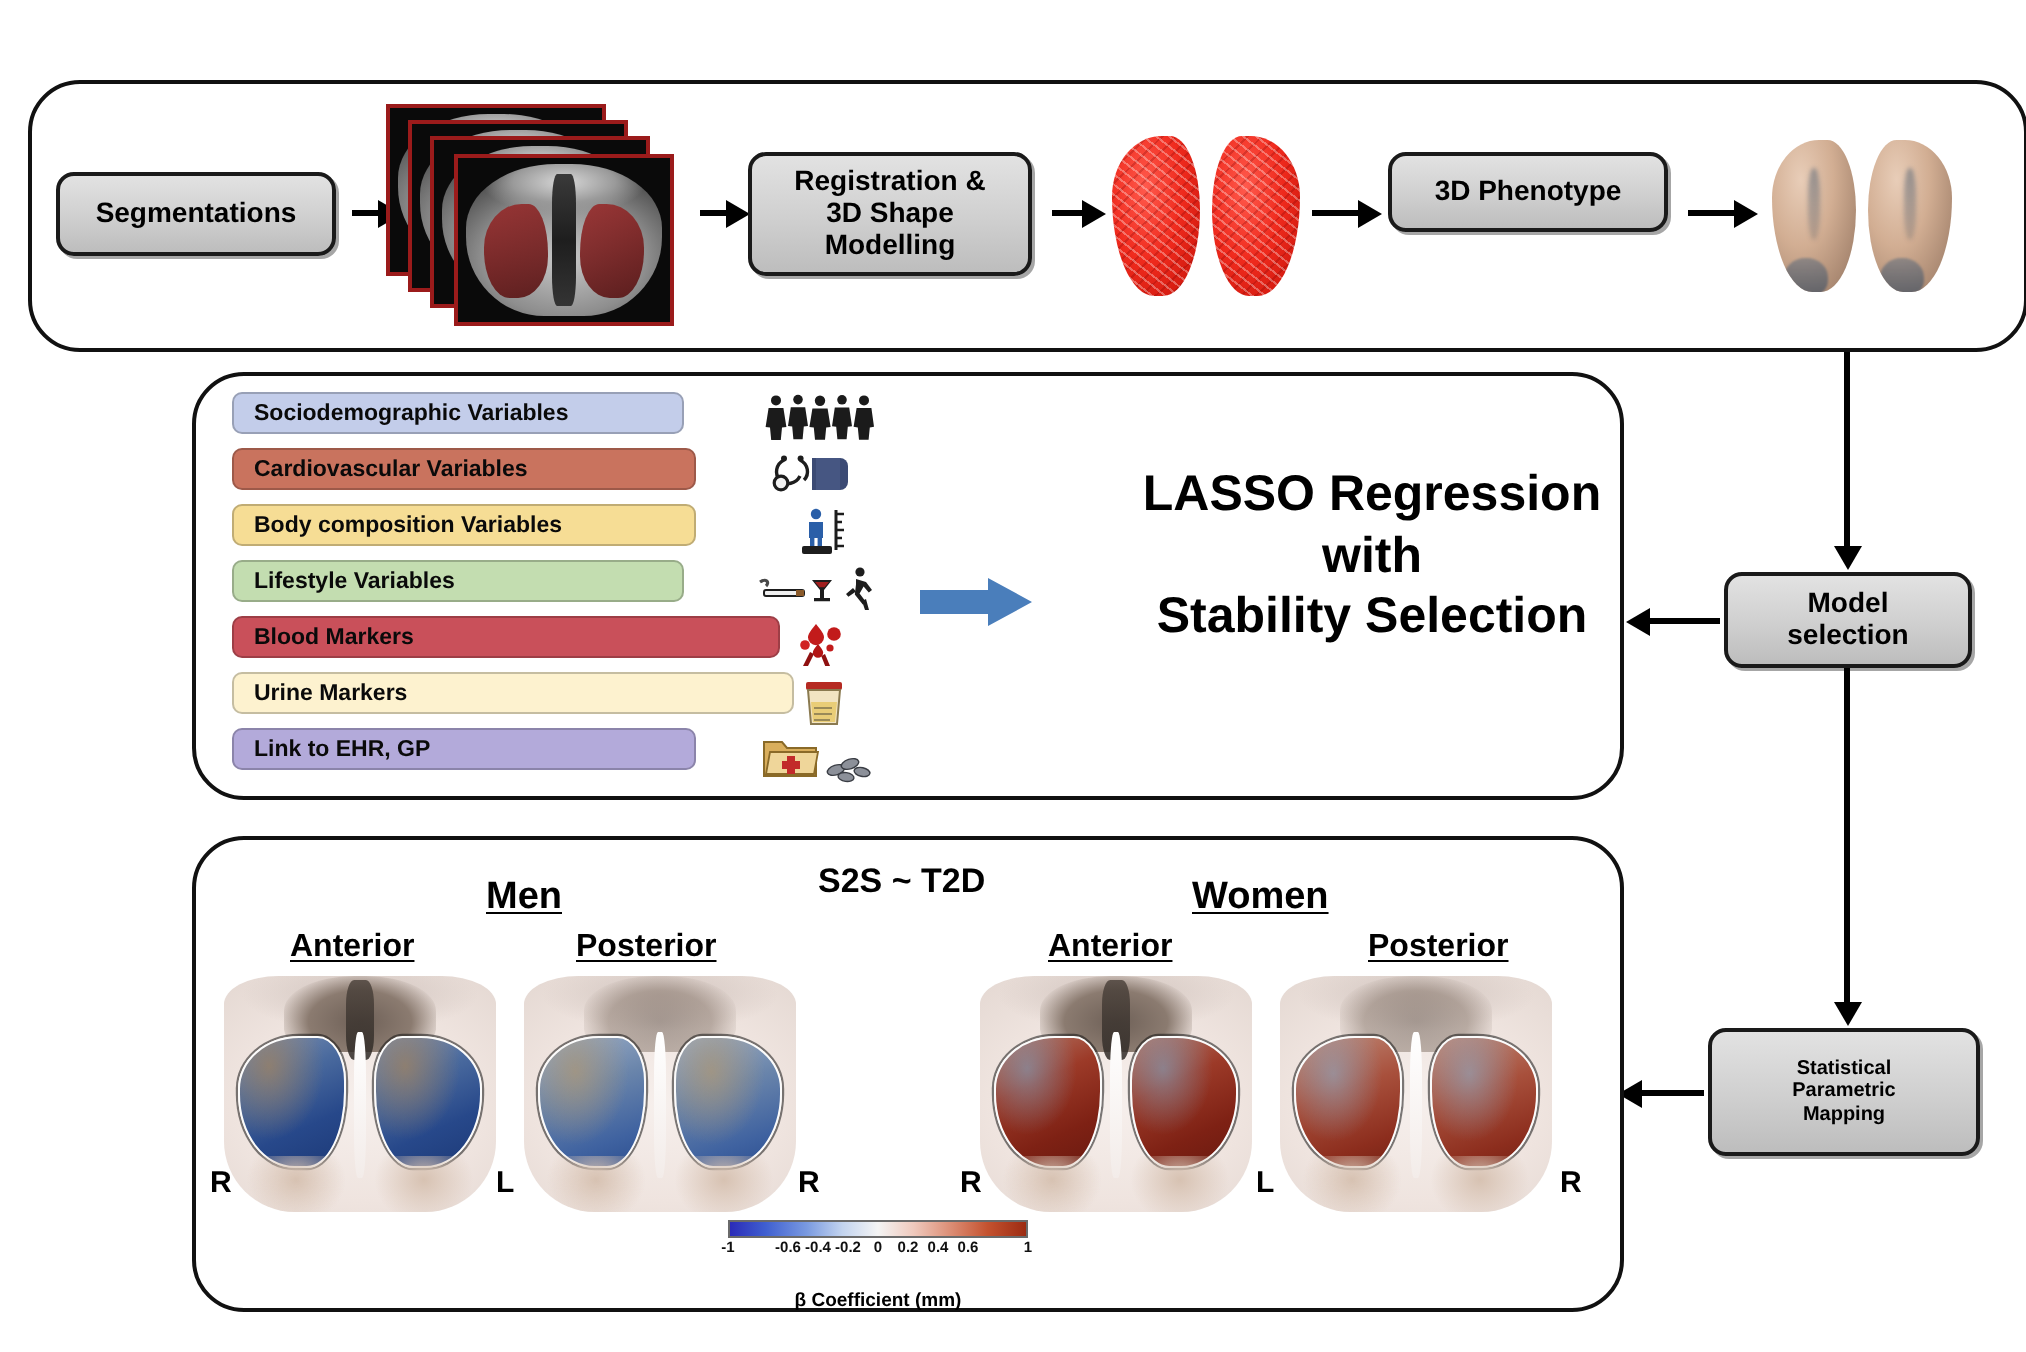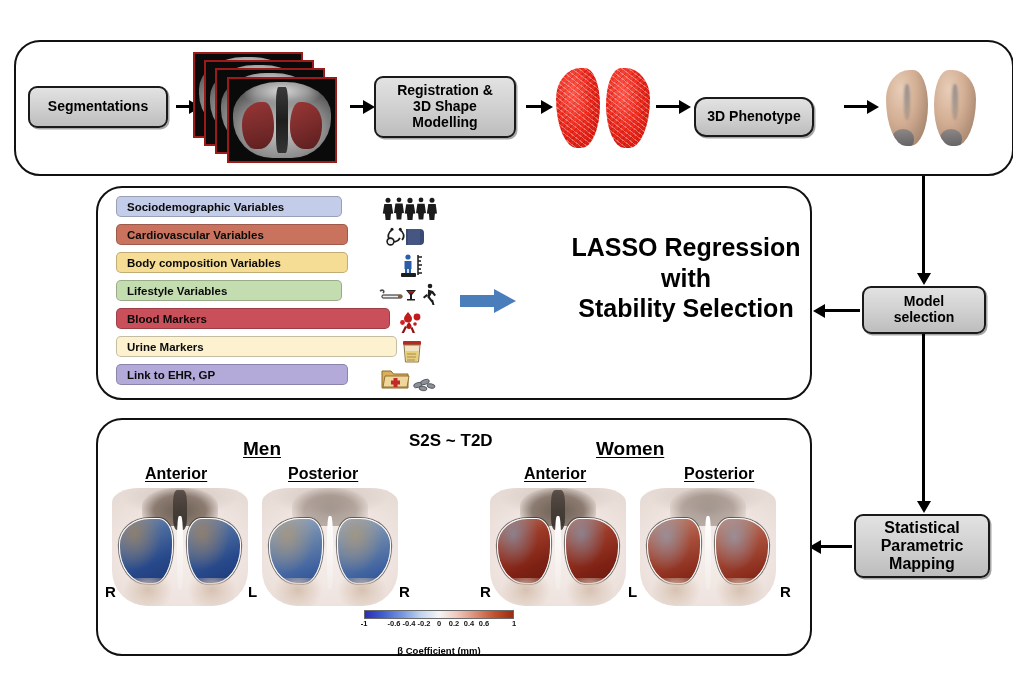--- a/index.html
+++ b/index.html
@@ -34,23 +34,23 @@
     border: 2px solid #1a1a1a;
     border-radius: 9px;
     background: linear-gradient(180deg,#e2e2e2 0%,#cfcfcf 55%,#bdbdbd 100%);
     box-shadow: 1.5px 1.5px 0 rgba(0,0,0,.35);
     font-weight: bold;
     color: #000;
     line-height: 1.12;
   }
   #box-segmentations { left: 28px;  top: 86px;  width: 140px; height: 42px; font-size: 14px; }
   #box-registration  { left: 374px; top: 76px;  width: 142px; height: 62px; font-size: 14px; }
-  #box-phenotype     { left: 694px; top: 97px;  width: 120px; height: 40px; font-size: 14px; border-radius: 12px; }
+  #box-phenotype     { left: 694px; top: 76px;  width: 140px; height: 40px; font-size: 14px; }
   #box-model-sel     { left: 862px; top: 286px; width: 124px; height: 48px; font-size: 14px; }
-  #box-spm           { left: 854px; top: 514px; width: 136px; height: 64px; font-size: 16px; }
+  #box-spm           { left: 854px; top: 514px; width: 136px; height: 64px; font-size: 10px; }
 
   
   .arrow-h, .arrow-v { position: absolute; }
   .arrow-h { height: 3px; background: #000; }
   .arrow-v { width: 3px;  background: #000; }
   .arrow-h::after {
     content: ""; position: absolute; right: -11px; top: -5.5px;
     border-left: 12px solid #000;
     border-top: 7px solid transparent;
     border-bottom: 7px solid transparent;

